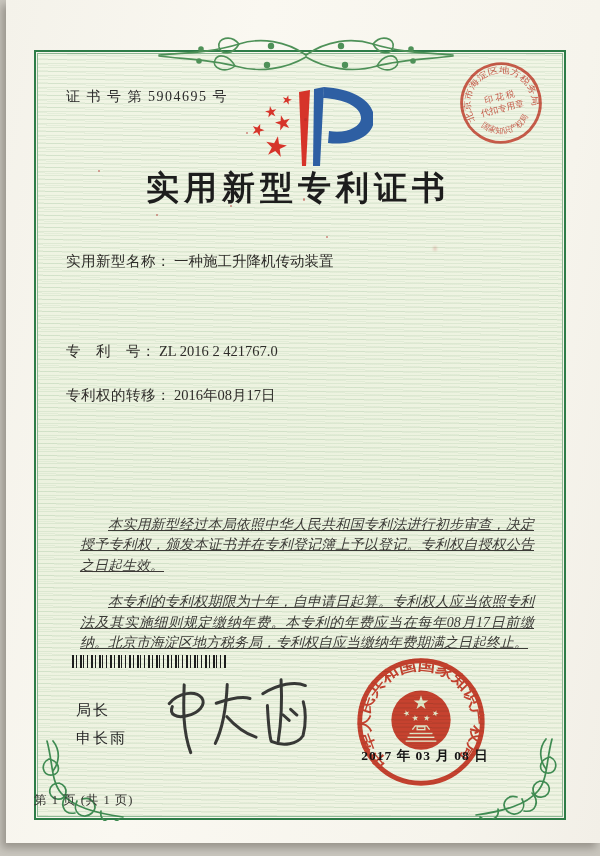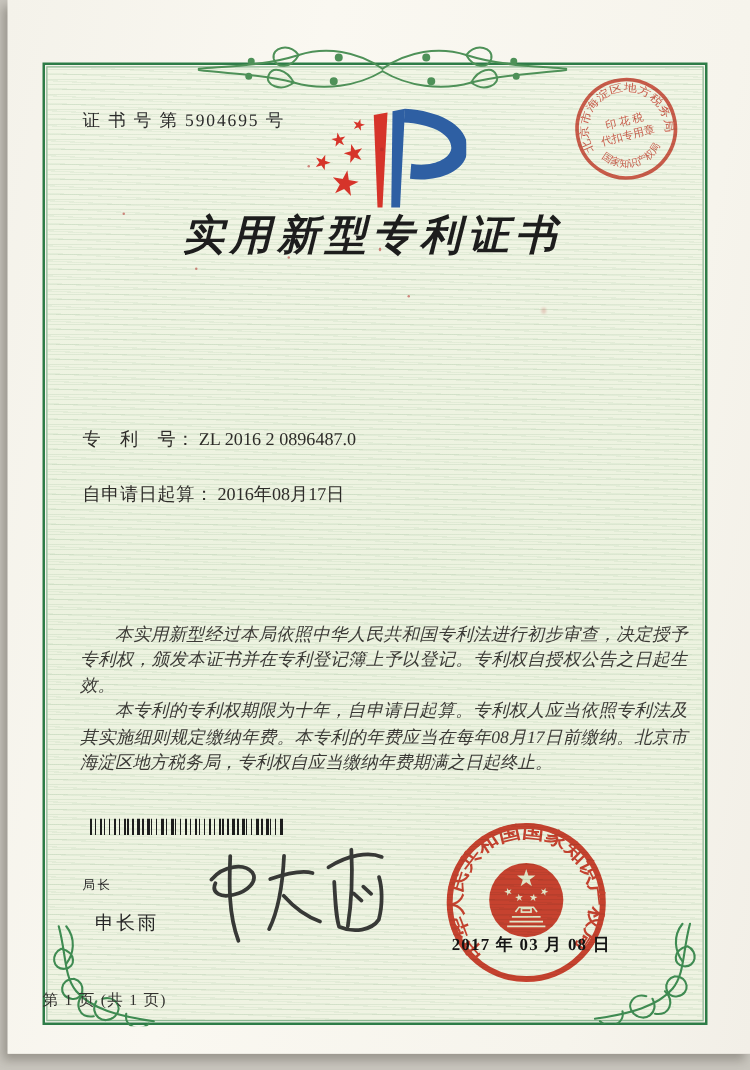--- a/index.html
+++ b/index.html
@@ -11,32 +11,32 @@
   .frame{position:absolute;left:28px;top:50px;width:528px;height:766px;
        border:2px solid #2d7c47;}
   .frame-inner{position:absolute;inset:1px;border:1px solid #8cb892;
        background:
         repeating-linear-gradient(0deg, rgba(90,150,95,.12) 0 1px, rgba(255,255,255,0) 1px 4px),
         repeating-linear-gradient(3deg, rgba(90,150,95,.08) 0 1px, rgba(255,255,255,0) 1px 6px),
         linear-gradient(180deg,#f1f5e5,#ecf2df 55%,#eff3e2);}
   .abs{position:absolute;}
   .certno{left:60px;top:88px;font-size:14px;letter-spacing:1.5px;color:#2b2b2b;}
   .title{left:28px;top:166px;width:528px;text-align:center;font-size:33px;font-weight:700;
-       letter-spacing:5px;color:#1d1d1d;font-style:italic;}
+       letter-spacing:5px;color:#1d1d1d;}
   .row{left:60px;font-size:14.5px;color:#2e2c29;white-space:nowrap;}
   .row .lab{letter-spacing:.5px;}
   .row .val{margin-left:3px;}
   .bodytext{left:58px;top:499px;width:486px;font-size:14px;line-height:20.4px;
        color:#3b3a36;text-align:justify;font-style:italic;}
-  .bodytext p{margin:0;text-indent:2em;}
+  .bodytext p{margin:16px;text-indent:2em;text-decoration:underline;}
   .barcode{left:66px;top:655px;width:156px;height:13px;
        background:repeating-linear-gradient(90deg,#1d1d1d 0 2px,transparent 2px 4px,
         #1d1d1d 4px 5px,transparent 5px 8px,#1d1d1d 8px 10px,transparent 10px 11px,
         #1d1d1d 11px 12px,transparent 12px 15px,#1d1d1d 15px 16px,transparent 16px 19px);}
-  .director{left:60px;top:701px;font-size:10px;letter-spacing:2px;color:#262626;}
+  .director{left:70px;top:701px;font-size:15px;letter-spacing:2px;color:#262626;}
   .directorname{left:70px;top:729px;font-size:15px;letter-spacing:2px;color:#262626;}
   .signature{left:150px;top:668px;width:168px;height:100px;transform:rotate(-3deg);}
   .seal{left:348px;top:655px;width:134px;height:134px;mix-blend-mode:multiply;opacity:.95;}
   .datestamp{left:348px;top:747px;width:142px;text-align:center;font-size:13.5px;
        font-weight:600;letter-spacing:1px;color:#141414;}
   .pageinfo{left:28px;top:792px;width:528px;font-size:12.5px;
        letter-spacing:1px;color:#33322f;}
   .taxstamp{left:449px;top:57px;width:92px;height:92px;transform:rotate(-14deg);
        mix-blend-mode:multiply;opacity:.85;}
   .logo{left:237px;top:82px;width:130px;height:90px;}
@@ -107,25 +107,28 @@
       <polygon points="56,10 67,8 63,84 59,84"></polygon>
     </g>
     <g fill="#2e5fa3">
       <polygon points="71,7 81,5 77,84 70,84"></polygon>
       <path d="M81,5 C112,7 132,20 131,38 C130,56 106,64 85,61 L86,49 C103,52 117,45 118,37 C119,25 101,17 80,16 Z"></path>
     </g>
   </svg>
 
   <div class="abs title">实用新型专利证书</div>
 
+  <div class="abs row" style="top:252px">
+    <span class="lab">实用新型名称：</span><span class="val">一种施工升降机传动装置</span>
+  </div>
   <div class="abs row" style="top:342px">
-    <span class="lab">专　利　号：</span><span class="val">ZL 2016 2 0896487.0</span>
+    <span class="lab">专　利　号：</span><span class="val">ZL 2016 2 421767.0</span>
   </div>
   <div class="abs row" style="top:386px">
-    <span class="lab">自申请日起算：</span><span class="val">2016年08月17日</span>
+    <span class="lab">专利权的转移：</span><span class="val">2016年08月17日</span>
   </div>
 
   <div class="abs bodytext">
     <p>本实用新型经过本局依照中华人民共和国专利法进行初步审查，决定授予专利权，颁发本证书并在专利登记簿上予以登记。专利权自授权公告之日起生效。</p>
     <p>本专利的专利权期限为十年，自申请日起算。专利权人应当依照专利法及其实施细则规定缴纳年费。本专利的年费应当在每年08月17日前缴纳。北京市海淀区地方税务局，专利权自应当缴纳年费期满之日起终止。</p>
   </div>
 
   <div class="abs barcode"></div>
 
   <div class="abs director">局长</div>

